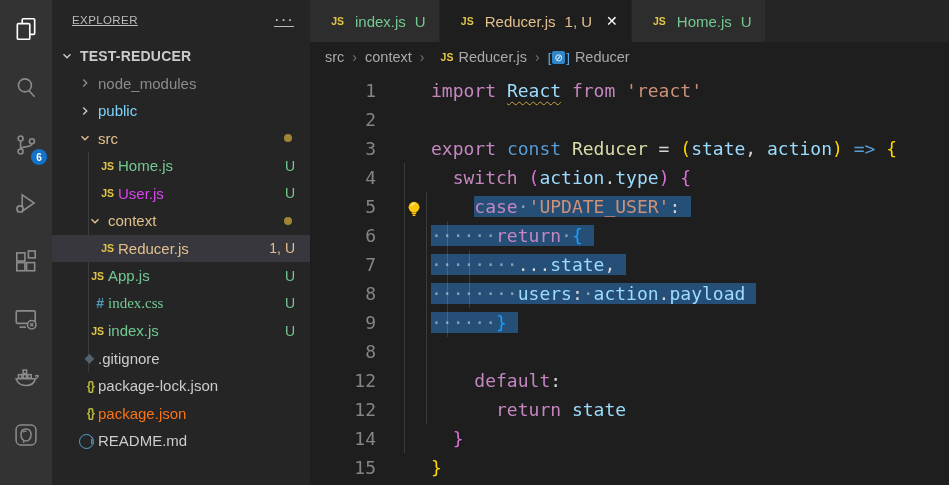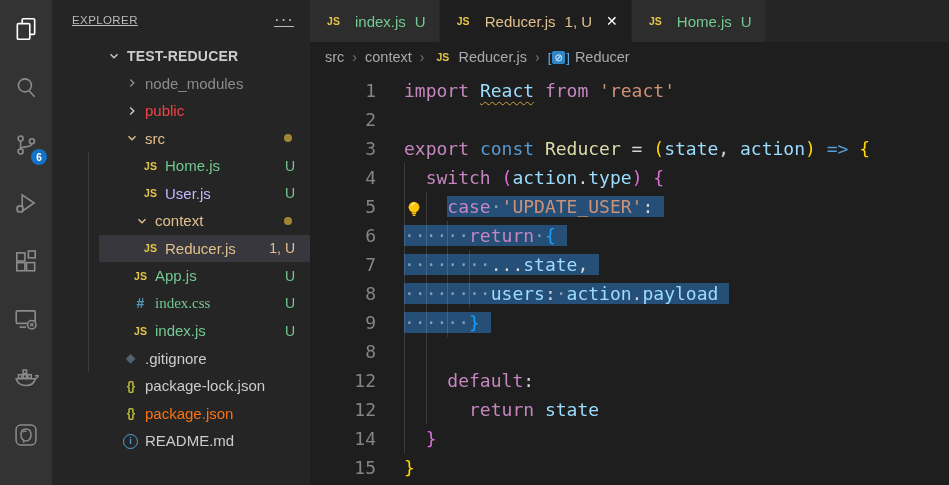--- a/index.html
+++ b/index.html
@@ -9,25 +9,25 @@
   .activitybar{width:52px;background:#333333;flex-shrink:0;display:flex;flex-direction:column;align-items:center;}
   .ab-item{width:52px;height:58px;display:flex;align-items:center;justify-content:center;color:#8b8b8b;position:relative;cursor:pointer;}
   .ab-item.active{color:#ffffff;}
   .ab-item svg{display:block;}
   .ab-badge{position:absolute;right:5px;bottom:9px;min-width:16px;height:16px;border-radius:9px;background:#1273c9;
             color:#fff;font-size:10px;font-weight:bold;display:flex;align-items:center;justify-content:center;}
   
   .sidebar{width:258px;background:#252526;flex-shrink:0;position:relative;color:#cccccc;overflow:hidden;}
   .sb-header{height:40px;display:flex;align-items:center;padding:0 16px 0 20px;font-size:11.5px;letter-spacing:.4px;color:#bbbbbb;text-decoration:underline;}
   .sb-actions{margin-left:auto;font-size:17px;color:#c5c5c5;letter-spacing:1px;cursor:pointer;line-height:10px;}
-  .tree{position:absolute;top:42px;left:0;right:0;padding-left:47px;}
+  .tree{position:absolute;top:42px;left:0;right:0;}
   .row{height:27.5px;display:flex;align-items:center;font-size:15px;cursor:pointer;white-space:nowrap;position:relative;z-index:1;}
   .row.selected{background:#37373d;}
   .chev{width:18px;flex-shrink:0;display:flex;align-items:center;justify-content:center;}
-  .fi{width:21px;flex-shrink:0;text-align:center;font-weight:bold;font-family:"Liberation Sans",sans-serif;}
+  .fi{width:21px;flex-shrink:0;text-align:right;font-weight:bold;font-family:"Liberation Sans",sans-serif;}
   .fi-js{color:#e2c545;font-size:10.5px;}
   .fi-css{color:#519aba;font-size:14px;}
   .fi-json{color:#b7b73b;font-size:12px;letter-spacing:-1px;}
   .fi-git{color:#54626e;font-size:12px;}
   .fi-info{color:#4fa3d1;font-size:12px;}
   .fi-info i{display:inline-block;width:13px;height:13px;border:1.2px solid #4fa3d1;border-radius:50%;
              font-style:normal;font-size:9px;line-height:13px;font-weight:bold;}
   .lbl{margin-left:4px;}
   .lbl.bold{font-weight:bold;font-size:14px;letter-spacing:.2px;}
   .rgt{margin-left:auto;margin-right:15px;font-size:14px;}
@@ -45,21 +45,21 @@
   .bc-sep{color:#767676;font-size:14px;}
   .bc-sym{color:#5fb2f2;font-size:13px;display:flex;align-items:center;}
   .bc-sym .box{display:inline-block;background:#2f86c9;color:#eaf4fb;border-radius:2px;font-size:10px;
                width:13px;height:13px;line-height:13px;text-align:center;margin:0 1px;}
   
   .code-area{flex:1;display:flex;padding-top:4px;font-family:"DejaVu Sans Mono",monospace;font-size:18px;line-height:29px;
              position:relative;overflow:hidden;}
   .gutter{width:66px;flex-shrink:0;text-align:right;color:#858585;}
   .gutter div{height:29px;}
   .content{margin-left:28px;position:relative;white-space:pre;color:#d4d4d4;flex:1;}
-  .cl{height:29px;position:relative;z-index:1;}
+  .cl{height:29px;position:relative;z-index:1;margin-left:27px;}
   .tk-kw{color:#c586c0;}
   .tk-decl{color:#569cd6;}
   .tk-fn{color:#dcdcaa;}
   .tk-var{color:#9cdcfe;}
   .tk-str{color:#ce9178;}
   .tk-b1{color:#ffd700;}
   .tk-b2{color:#da70d6;}
   .tk-b3{color:#179fff;}
   .tk-ws{color:#86a0b6;}
   .tk-sq{text-decoration:underline wavy #c9a63a;text-decoration-thickness:1px;text-underline-offset:4px;}
@@ -157,39 +157,39 @@
             </svg>
           </span>
           <span class="lbl" style="color: rgb(140, 140, 140);">node_modules</span>
         </div>
         <div class="row" style="padding-left: 24px;">
           <span class="chev">
             <svg width="14" height="14" viewBox="0 0 16 16">
               <path d="M6 4l4 4-4 4" stroke="#cccccc" stroke-width="1.6" fill="none"></path>
             </svg>
           </span>
-          <span class="lbl" style="color: #ef4444;">public</span>
+          <span class="lbl" style="color: #7dd3fc;">public</span>
         </div>
         <div class="row" style="padding-left: 24px;">
           <span class="chev">
             <svg width="14" height="14" viewBox="0 0 16 16">
               <path d="M4 6l4 4 4-4" stroke="#e2c08d" stroke-width="1.6" fill="none"></path>
             </svg>
           </span>
           <span class="lbl" style="color: rgb(226, 192, 141);">src</span>
           <span class="dot" style="background: rgb(160, 134, 52);"></span>
         </div>
         <div class="row" style="padding-left: 41px;">
           <span class="fi fi-js">JS</span>
           <span class="lbl" style="color: rgb(115, 201, 145);">Home.js</span>
           <span class="rgt" style="color: rgb(115, 201, 145);">U</span>
         </div>
         <div class="row" style="padding-left: 41px;">
           <span class="fi fi-js">JS</span>
-          <span class="lbl" style="color: #c4b5fd;">User.js</span>
+          <span class="lbl" style="color: #d946ef;">User.js</span>
           <span class="rgt" style="color: rgb(115, 201, 145);">U</span>
         </div>
         <div class="row" style="padding-left: 34px;">
           <span class="chev">
             <svg width="14" height="14" viewBox="0 0 16 16">
               <path d="M4 6l4 4 4-4" stroke="#e2c08d" stroke-width="1.6" fill="none"></path>
             </svg>
           </span>
           <span class="lbl" style="color: rgb(226, 192, 141);">context</span>
           <span class="dot" style="background: rgb(160, 134, 52);"></span>

